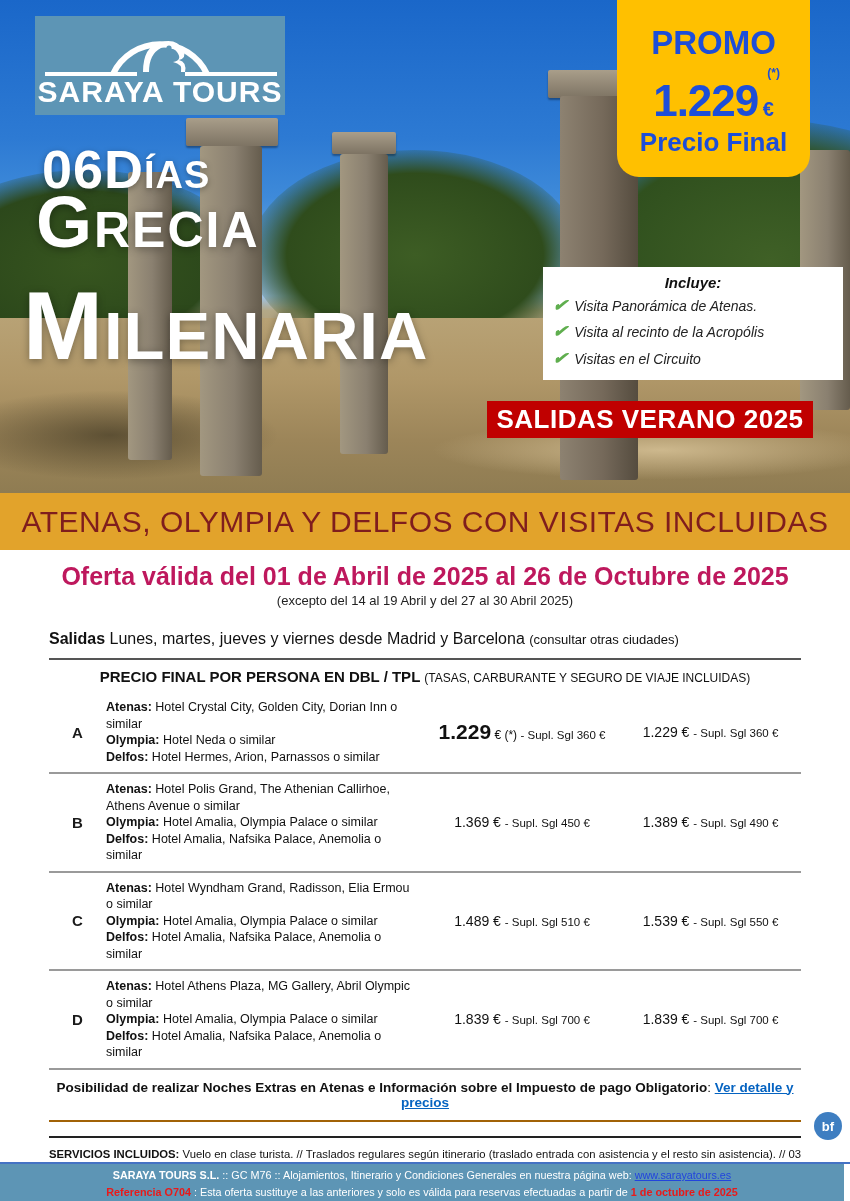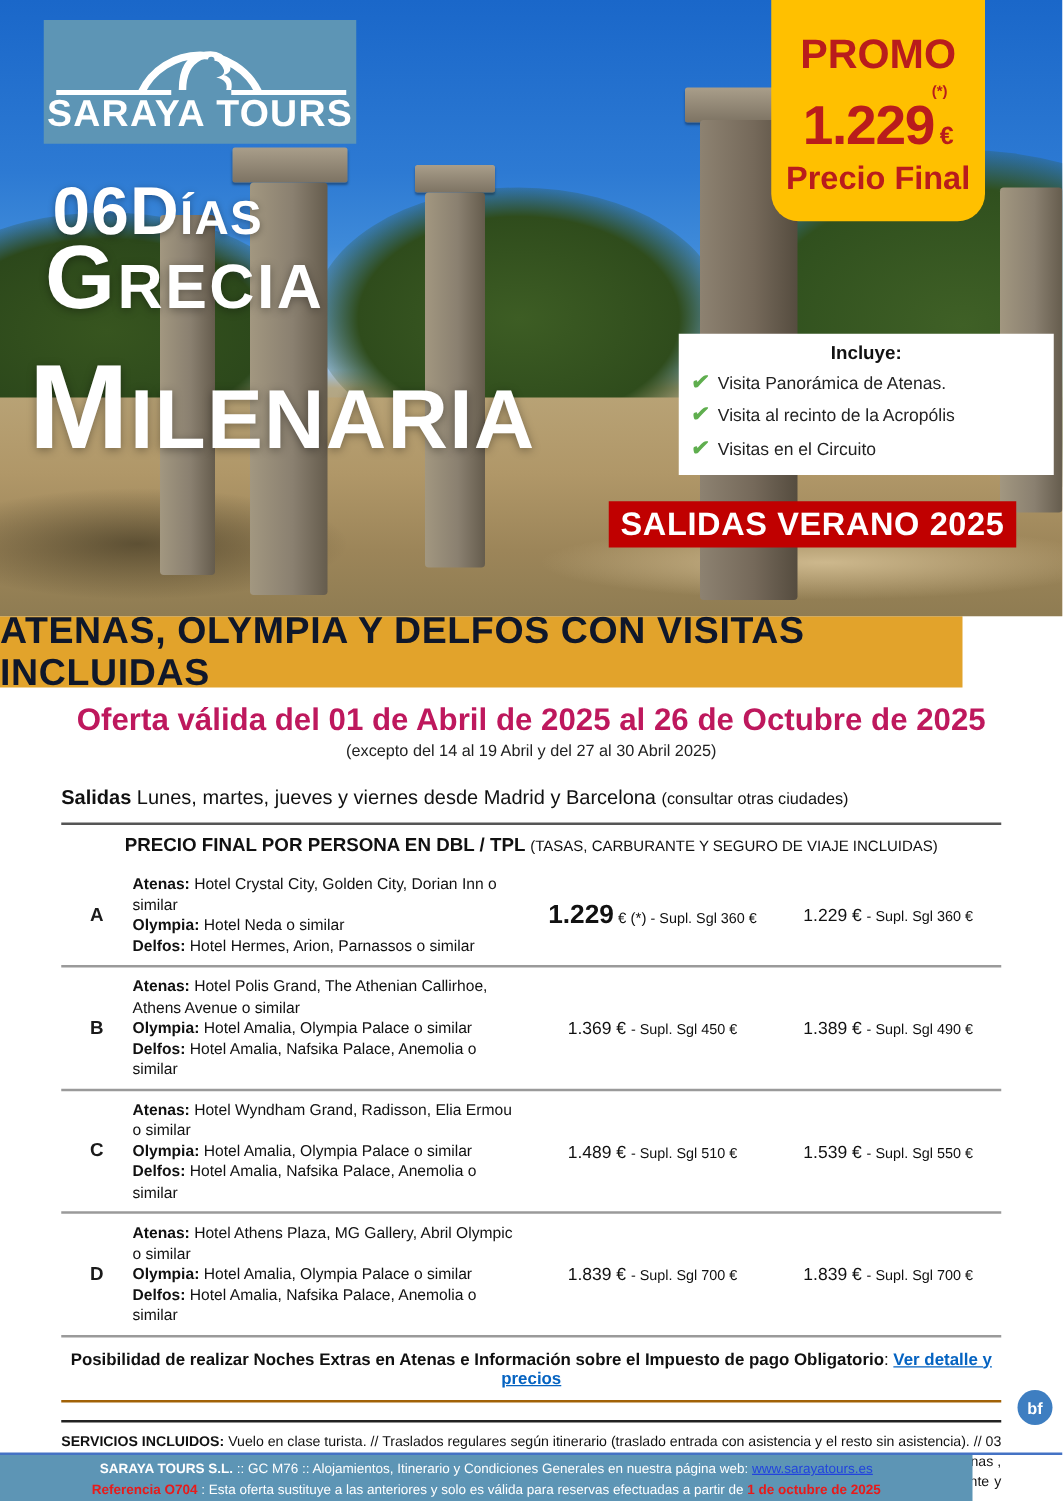--- a/index.html
+++ b/index.html
@@ -25,38 +25,38 @@
   .logo-name{color:#fff;font-weight:bold;font-size:30px;letter-spacing:1px;line-height:1;}
   .logo-art{position:absolute;top:6px;left:0;width:250px;height:58px;}
   
   .days{position:absolute;left:42px;top:138px;color:#fff;font-weight:bold;font-size:54px;
     font-variant:small-caps;letter-spacing:1px;text-shadow:0 2px 6px rgba(0,0,0,.35);}
   .title1{position:absolute;left:36px;top:186px;color:#fff;font-weight:bold;font-size:72px;line-height:1;
     font-variant:small-caps;letter-spacing:2px;text-shadow:0 2px 8px rgba(0,0,0,.35);}
   .title2{position:absolute;left:23px;top:278px;color:#fff;font-weight:bold;font-size:96px;line-height:1;
     font-variant:small-caps;letter-spacing:1px;text-shadow:0 2px 8px rgba(0,0,0,.35);}
   
-  .promo{position:absolute;left:617px;top:0;width:171px;height:177px;background:#ffc000;
-    border-radius:0 0 22px 22px;color:#b91c1c;text-align:center;box-sizing:border-box;padding-top:26px;}
+  .promo{position:absolute;left:617px;top:0;width:193px;height:177px;background:#ffc000;
+    border-radius:0 0 22px 22px;color:#1d4ed8;text-align:center;box-sizing:border-box;padding-top:26px;}
   .promo .p-label{font-weight:bold;font-size:33px;line-height:1;}
   .promo .p-ast{font-weight:bold;font-size:12px;text-align:right;padding-right:30px;margin-top:8px;line-height:1;}
   .promo .p-price{font-weight:bold;font-size:44px;line-height:1;letter-spacing:-1px;display:inline;}
   .promo .p-cur{font-weight:bold;font-size:20px;}
   .promo .p-final{font-weight:bold;font-size:26px;line-height:1.2;margin-top:4px;}
   
-  .incluye{position:absolute;left:543px;top:267px;width:300px;height:113px;background:#fff;box-sizing:border-box;padding:7px 10px 0 10px;}
+  .incluye{position:absolute;left:543px;top:267px;width:300px;height:113px;background:#fff;box-sizing:border-box;padding:7px 10px 0 10px;font-style:italic;}
   .inc-title{font-weight:bold;font-size:15px;color:#111;text-align:center;margin-bottom:5px;}
   .inc-item{display:flex;align-items:center;font-size:14px;color:#222;margin-bottom:6px;line-height:1.2;}
   .check{color:#5fae4e;font-size:17px;font-weight:bold;margin-right:7px;transform:skewX(-8deg);}
   
   .red-banner{position:absolute;left:487px;top:401px;width:326px;height:37px;background:#c00000;color:#fff;
     font-weight:bold;font-size:26px;display:flex;align-items:center;justify-content:center;letter-spacing:.5px;}
   
-  .gold-strip{width:770px;height:57px;background:#e2a32b;color:#0f172a;display:flex;align-items:center;justify-content:center;
-    font-weight:bold;font-size:30px;letter-spacing:.5px;}
+  .gold-strip{width:850px;height:57px;background:#e2a32b;color:#7f1d1d;display:flex;align-items:center;justify-content:center;
+    font-weight:normal;font-size:30px;letter-spacing:.5px;}
   
   .offer-head{text-align:center;font-weight:bold;font-size:25px;color:#be185d;margin-top:12px;}
   .offer-sub{text-align:center;font-size:13px;color:#222;margin-top:2px;}
   .salidas{margin:22px 49px 0 49px;font-size:16px;color:#111;}
   .salidas b{font-weight:bold;}
   .salidas .small{font-size:13px;}
   .rule{margin:10px 49px 0 49px;border-top:2px solid #555;}
   
   .tbl{margin:0 49px;}
   .tbl-title{text-align:center;padding:8px 0 7px 0;font-size:15px;color:#111;}
@@ -77,21 +77,21 @@
   .posib a{color:#0563c1;text-decoration:underline;font-weight:bold;}
   
   .legal{margin:14px 49px 0 49px;border-top:2px solid #222;padding-top:8px;}
   .legal p{margin:0 0 8px 0;font-size:11.3px;line-height:1.42;text-align:justify;color:#111;}
   .legal b{font-weight:bold;}
   
   .bf{position:absolute;right:8px;top:1112px;width:28px;height:28px;border-radius:50%;background:#3e7ec1;color:#fff;
     font-weight:bold;font-size:13px;display:flex;align-items:center;justify-content:center;}
   
   .foot-line{position:absolute;left:0;top:1162px;width:850px;border-top:2px solid #4472c4;}
-  .footer{position:absolute;left:0;top:1164px;width:778px;height:37px;background:#5d95b5;color:#fff;
+  .footer{position:absolute;left:0;top:1164px;width:844px;height:37px;background:#5d95b5;color:#fff;
     text-align:center;font-size:10.8px;line-height:1.55;padding-top:3px;box-sizing:border-box;}
   .footer b{font-weight:bold;}
   .footer a{color:#2244dd;text-decoration:underline;}
   .footer .red{color:#e81a1a;font-weight:bold;}
 </style>
 </head>
 <body>
 
 <div class="hero">
 

